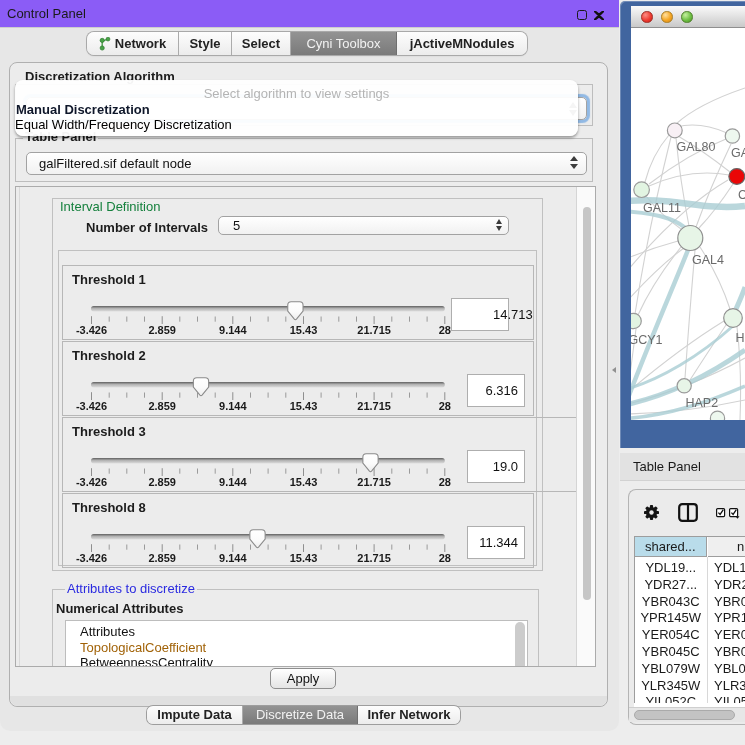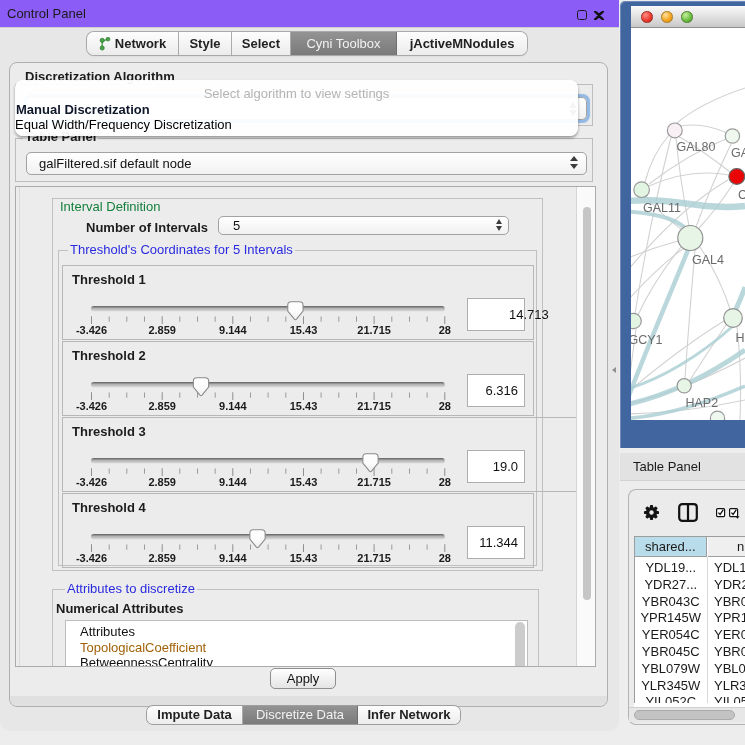--- a/index.html
+++ b/index.html
@@ -70,21 +70,20 @@
   <div class="abs" style="left:2.5px;top:0;width:1px;height:480px;background:#d9d9d9;"></div>
 
   <div class="fsl" style="left:36px;top:11px;width:491px;height:373px;border-color:#c0c0c0;"></div>
   <div class="leg" style="left:42px;top:3px;color:#15803d;margin-top:9px;">Interval Definition</div>
   <div class="abs b13" style="left:70px;top:33px;">Number of Intervals</div>
   <div class="combo" style="left:202px;top:29px;width:291px;height:19px;line-height:18px;padding-left:14px;">5</div>
   <div class="arr" style="left:480px;top:32px;border-left:3.5px solid transparent;border-right:3.5px solid transparent;border-bottom:5px solid #3c3c3c;"></div>
   <div class="arr" style="left:480px;top:39px;border-left:3.5px solid transparent;border-right:3.5px solid transparent;border-top:5px solid #3c3c3c;"></div>
 
   <div class="fsl" style="left:42px;top:63px;width:479px;height:316px;border-color:#c0c0c0;"></div>
-  <div class="leg" style="left:52px;top:55px;color:#2a2ae0;">Threshold's Coordinates for 5 Intervals</div>
 
   <div class="abs" style="left:46px;top:78px;width:472px;height:75px;border:1px solid #b7b7b7;">
       <div class="thrtitle" style="left:9px;top:6px;">Threshold 1</div>
       <svg width="472" height="75" style="position:absolute;left:0;top:0;" font-family="Liberation Sans, sans-serif">
         <defs>
           <linearGradient id="thg" x1="0" y1="0" x2="0" y2="1">
             <stop offset="0" stop-color="#ffffff"></stop>
             <stop offset="0.55" stop-color="#fbfbfb"></stop>
             <stop offset="1" stop-color="#ededed"></stop>
           </linearGradient>
@@ -119,21 +118,21 @@
         <text x="28.5" y="68" font-size="11" font-weight="bold" fill="#1a1a1a" text-anchor="middle">-3.426</text>
         <text x="99.2" y="68" font-size="11" font-weight="bold" fill="#1a1a1a" text-anchor="middle">2.859</text>
         <text x="169.8" y="68" font-size="11" font-weight="bold" fill="#1a1a1a" text-anchor="middle">9.144</text>
         <text x="240.5" y="68" font-size="11" font-weight="bold" fill="#1a1a1a" text-anchor="middle">15.43</text>
         <text x="311.1" y="68" font-size="11" font-weight="bold" fill="#1a1a1a" text-anchor="middle">21.715</text>
         <text x="381.8" y="68" font-size="11" font-weight="bold" fill="#1a1a1a" text-anchor="middle">28</text>
         <g transform="translate(224.15,35.2)">
           <path d="M0.6,9.8 L0.6,4 Q0.6,0.6 4,0.6 L12.5,0.6 Q15.9,0.6 15.9,4 L15.9,9.8 L9.3,17.9 Q8.25,19.1 7.2,17.9 Z" fill="url(#thg)" stroke="#8a8a8a" stroke-width="1.1"></path>
         </g>
       </svg>
-      <div class="vbox" style="left:404px;top:32px;padding-left:41px;">14.713</div>
+      <div class="vbox" style="left:388px;top:32px;padding-left:41px;">14.713</div>
     </div>
   <div class="abs" style="left:46px;top:154px;width:472px;height:75px;border:1px solid #b7b7b7;">
       <div class="thrtitle" style="left:9px;top:6px;">Threshold 2</div>
       <svg width="472" height="75" style="position:absolute;left:0;top:0;" font-family="Liberation Sans, sans-serif">
         <rect x="28" y="40" width="353.8" height="5.5" rx="2.75" fill="url(#trg)"></rect>
         <line x1="28.5" y1="50.2" x2="28.5" y2="58" stroke="#8f8f8f" stroke-width="1"></line>
         <line x1="46.2" y1="50.5" x2="46.2" y2="55.7" stroke="#9a9a9a" stroke-width="1"></line>
         <line x1="63.8" y1="50.5" x2="63.8" y2="55.7" stroke="#9a9a9a" stroke-width="1"></line>
         <line x1="81.5" y1="50.5" x2="81.5" y2="55.7" stroke="#9a9a9a" stroke-width="1"></line>
         <line x1="99.2" y1="50.2" x2="99.2" y2="58" stroke="#8f8f8f" stroke-width="1"></line>
@@ -196,21 +195,21 @@
         <text x="240.5" y="68" font-size="11" font-weight="bold" fill="#1a1a1a" text-anchor="middle">15.43</text>
         <text x="311.1" y="68" font-size="11" font-weight="bold" fill="#1a1a1a" text-anchor="middle">21.715</text>
         <text x="381.8" y="68" font-size="11" font-weight="bold" fill="#1a1a1a" text-anchor="middle">28</text>
         <g transform="translate(299.25,35.2)">
           <path d="M0.6,9.8 L0.6,4 Q0.6,0.6 4,0.6 L12.5,0.6 Q15.9,0.6 15.9,4 L15.9,9.8 L9.3,17.9 Q8.25,19.1 7.2,17.9 Z" fill="url(#thg)" stroke="#8a8a8a" stroke-width="1.1"></path>
         </g>
       </svg>
       <div class="vbox" style="left:404px;top:32px;">19.0</div>
     </div>
   <div class="abs" style="left:46px;top:306px;width:472px;height:75px;border:1px solid #b7b7b7;">
-      <div class="thrtitle" style="left:9px;top:6px;">Threshold 4</div>
+      <div class="thrtitle" style="left:9px;top:6px;">Threshold 8</div>
       <svg width="472" height="75" style="position:absolute;left:0;top:0;" font-family="Liberation Sans, sans-serif">
         <rect x="28" y="40" width="353.8" height="5.5" rx="2.75" fill="url(#trg)"></rect>
         <line x1="28.5" y1="50.2" x2="28.5" y2="58" stroke="#8f8f8f" stroke-width="1"></line>
         <line x1="46.2" y1="50.5" x2="46.2" y2="55.7" stroke="#9a9a9a" stroke-width="1"></line>
         <line x1="63.8" y1="50.5" x2="63.8" y2="55.7" stroke="#9a9a9a" stroke-width="1"></line>
         <line x1="81.5" y1="50.5" x2="81.5" y2="55.7" stroke="#9a9a9a" stroke-width="1"></line>
         <line x1="99.2" y1="50.2" x2="99.2" y2="58" stroke="#8f8f8f" stroke-width="1"></line>
         <line x1="116.8" y1="50.5" x2="116.8" y2="55.7" stroke="#9a9a9a" stroke-width="1"></line>
         <line x1="134.5" y1="50.5" x2="134.5" y2="55.7" stroke="#9a9a9a" stroke-width="1"></line>
         <line x1="152.2" y1="50.5" x2="152.2" y2="55.7" stroke="#9a9a9a" stroke-width="1"></line>

